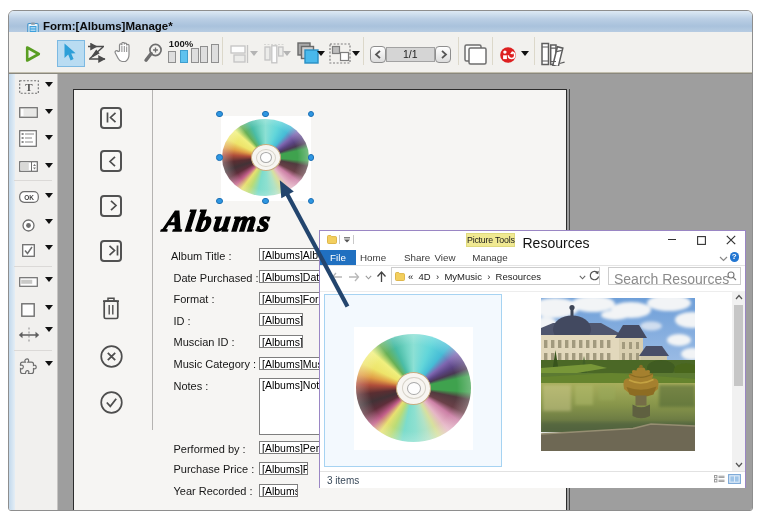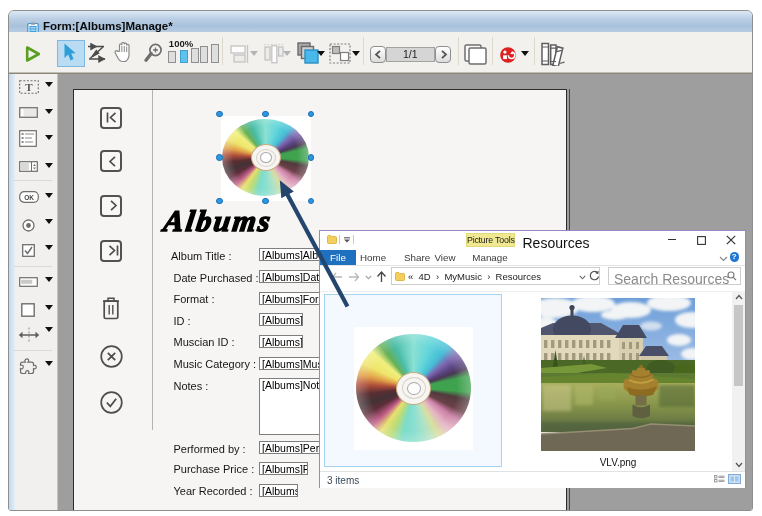--- a/index.html
+++ b/index.html
@@ -382,21 +382,20 @@
       <line x1="6.3" y1="6.3" x2="9" y2="9" stroke="#777" stroke-width="1.1"></line>
     </svg>
 
   <div class="abs" style="left:0;top:60.5px;width:425px;height:1px;background:#ededed"></div>
   <div class="abs" style="left:4px;top:63.5px;width:178px;height:173px;background:#f3f9fe;border:1px solid #a6d3f2;box-sizing:border-box"></div>
   <div class="abs" style="left:34px;top:96px;width:119px;height:123px;background:#ffffff"></div>
   <div class="abs cd" style="left:36px;top:103.5px;width:115px;height:108px"></div>
   <div class="abs hub" style="left:76px;top:141px;width:35px;height:33px"></div>
   <div class="abs hub2" style="left:81.5px;top:146.5px;width:24px;height:22px"></div>
   <div class="abs hole" style="left:86.5px;top:151px;width:14px;height:13px"></div>
-  <div class="abs" style="left:221px;top:226px;width:154px;text-align:center;font-size:10px;color:#111">VLV.png</div>
 
   <svg class="abs" style="left:221px;top:67px" width="154" height="153" viewBox="0 0 154 153">
     <defs>
       <linearGradient id="sky" x1="0" y1="0" x2="0" y2="1">
           <stop offset="0" stop-color="#6d9ed8"></stop>
           <stop offset="1" stop-color="#aec8ea"></stop>
         </linearGradient>
       <linearGradient id="wat" x1="0" y1="0" x2="0" y2="1">
           <stop offset="0" stop-color="#a8ae5c"></stop>
           <stop offset="0.45" stop-color="#87954a"></stop>

